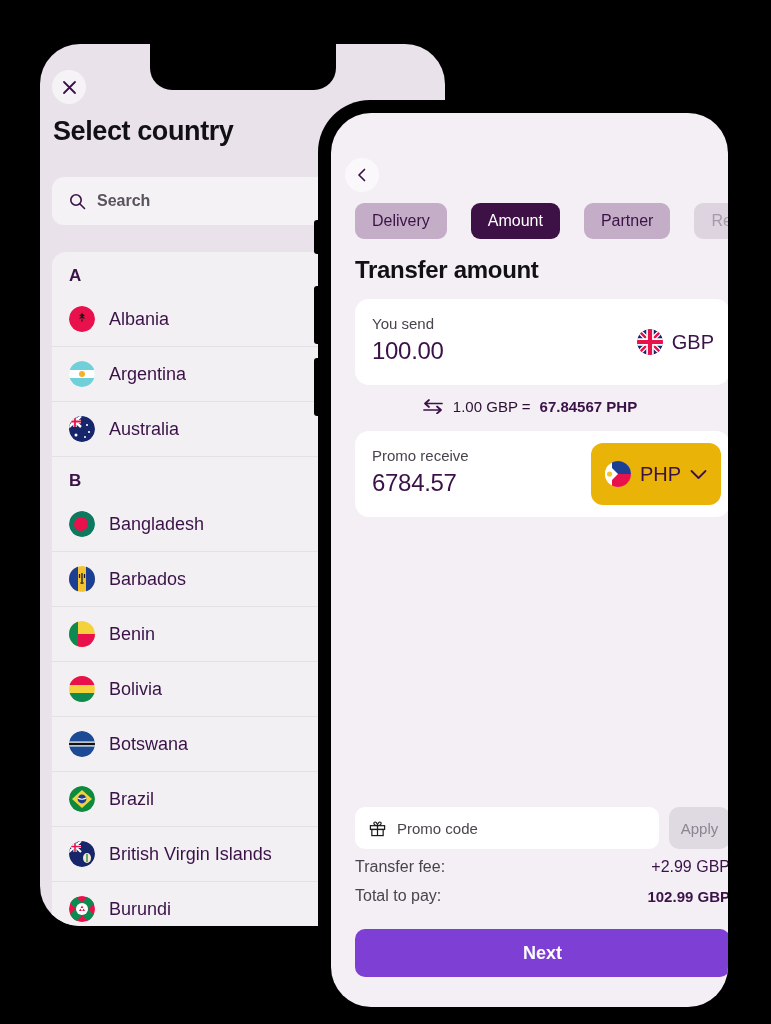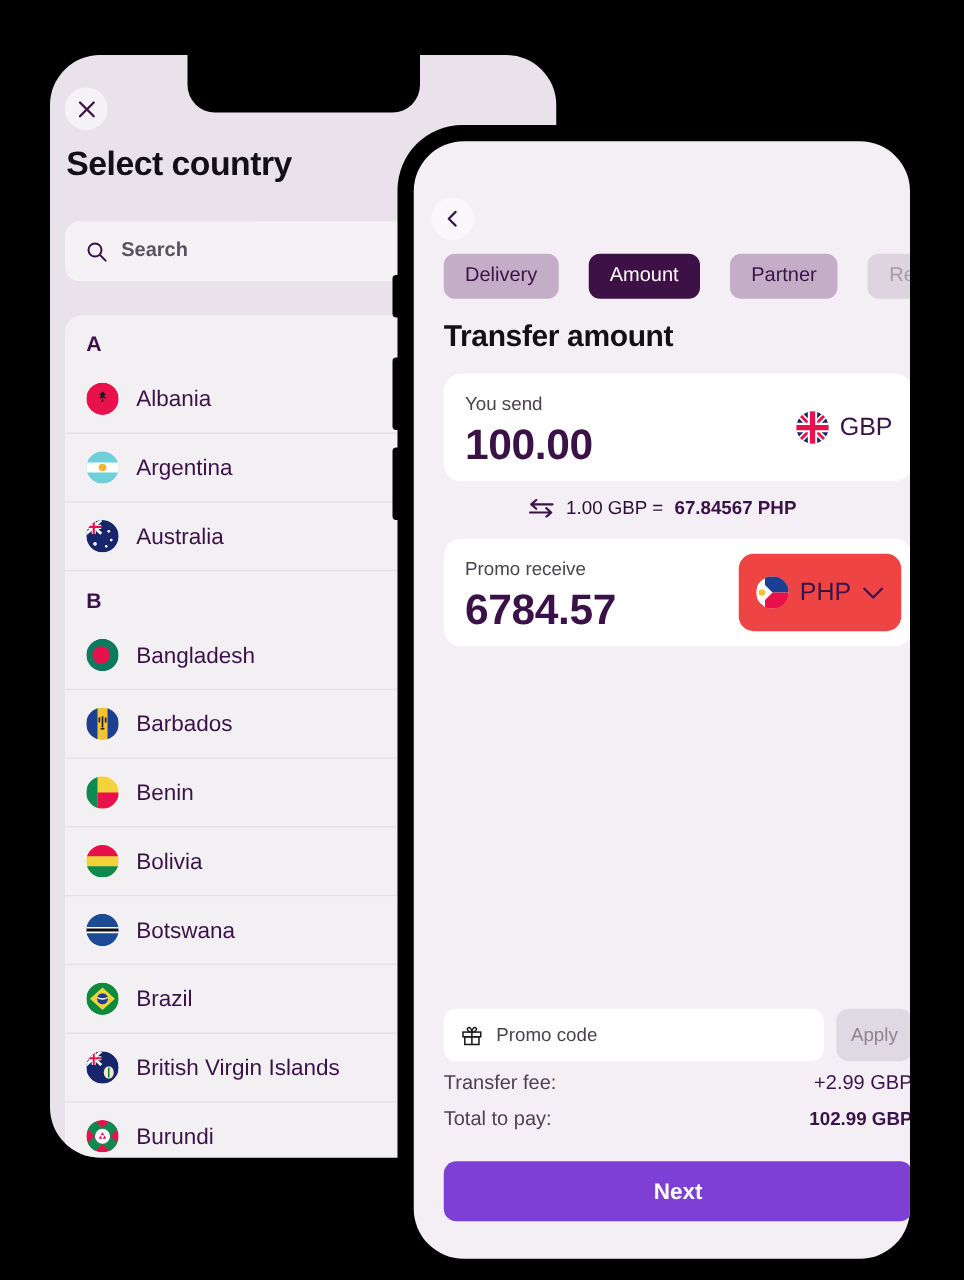--- a/index.html
+++ b/index.html
@@ -94,28 +94,28 @@
     position: absolute; left: 24px; top: 143px;
     font-size: 24px; font-weight: 700; color: #111014; letter-spacing: -0.3px;
   }
   .amt-card {
     position: absolute; left: 24px; width: 375px;
     background: #ffffff; border-radius: 14px;
   }
   .amt-card.send { top: 186px; height: 86px; }
   .amt-card.recv { top: 318px; height: 86px; }
   .amt-label { position: absolute; left: 17px; top: 16px; font-size: 15px; color: #4a424d; }
-  .amt-value { position: absolute; left: 17px; top: 38px; font-size: 34px; font-weight: 700; color: #3b1248; letter-spacing: -0.3px; }
+  .amt-value { position: absolute; left: 17px; top: 38px; font-size: 24px; font-weight: 400; color: #3b1248; letter-spacing: -0.3px; }
   .cur-pill-plain {
     position: absolute; right: 16px; top: 50%; transform: translateY(-50%);
     display: flex; align-items: center; gap: 9px;
   }
   .cur-pill-box {
     position: absolute; right: 9px; top: 50%; transform: translateY(-50%);
-    height: 62px; padding: 12px 14px; border-radius: 12px; background: #ef4444;
+    height: 62px; padding: 12px 14px; border-radius: 12px; background: #eab308;
     display: flex; align-items: center; gap: 9px;
   }
   .cur-code { font-size: 20px; color: #3b1248; }
   .rate-row {
     position: absolute; left: 0; right: 0; top: 285px;
     display: flex; align-items: center; justify-content: center; gap: 9px;
     font-size: 15px; color: #2c1033;
   }
   .rate-strong { font-weight: 700; color: #3b1248; }
   .promo-row { position: absolute; left: 24px; top: 694px; display: flex; align-items: center; gap: 10px; }
@@ -127,21 +127,21 @@
   .apply-btn {
     width: 61px; height: 42px; border-radius: 10px; background: #dfd9e1;
     display: flex; align-items: center; justify-content: center;
     font-size: 15px; color: #8d8492;
   }
   .fee-row {
     position: absolute; left: 24px; width: 375px;
     display: flex; align-items: baseline; justify-content: space-between;
   }
   .fee-row.r1 { top: 745px; }
-  .fee-row.r2 { top: 774px; }
+  .fee-row.r2 { top: 774px; align-items: flex-end; }
   .fee-label { font-size: 16px; color: #4a424d; }
   .fee-val { font-size: 16px; color: #3b1248; }
   .fee-val.total { font-size: 15px; font-weight: 700; }
   .next-btn {
     position: absolute; left: 24px; top: 816px;
     width: 375px; height: 48px; border-radius: 10px;
     background: #7e3fd4; color: #fff;
     display: flex; align-items: center; justify-content: center;
     font-size: 18px; font-weight: 700;
   }

